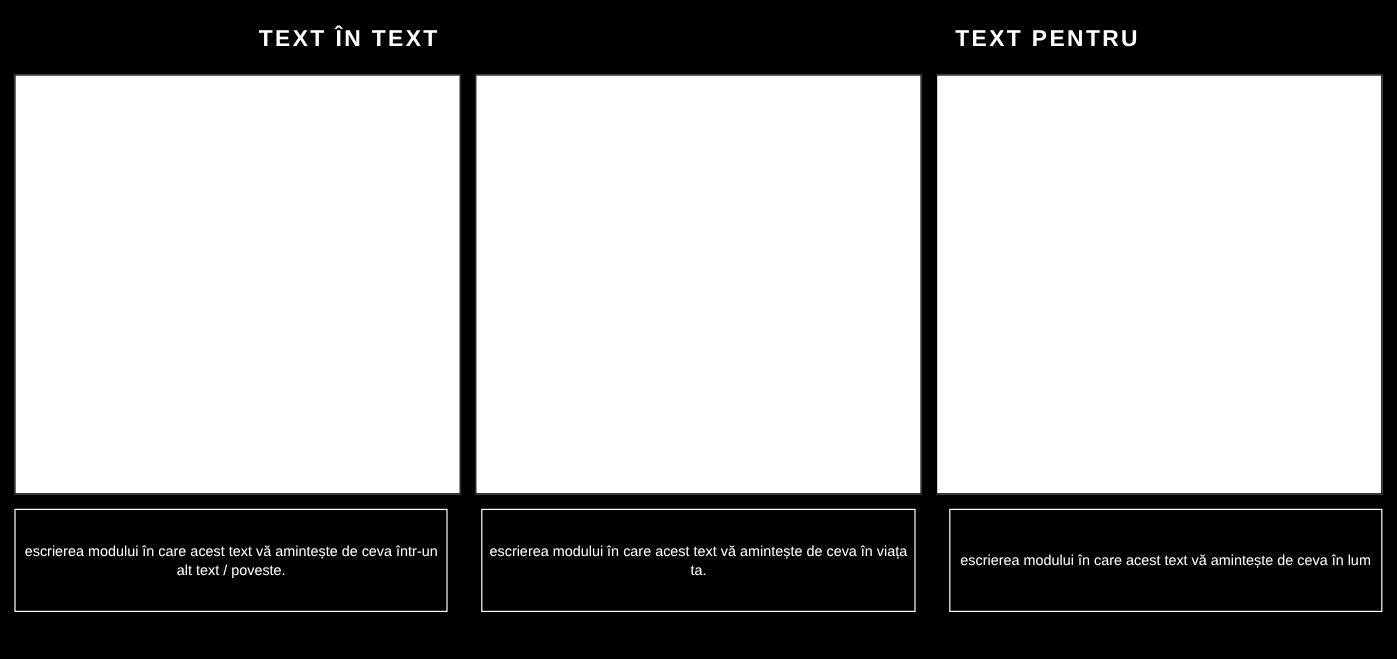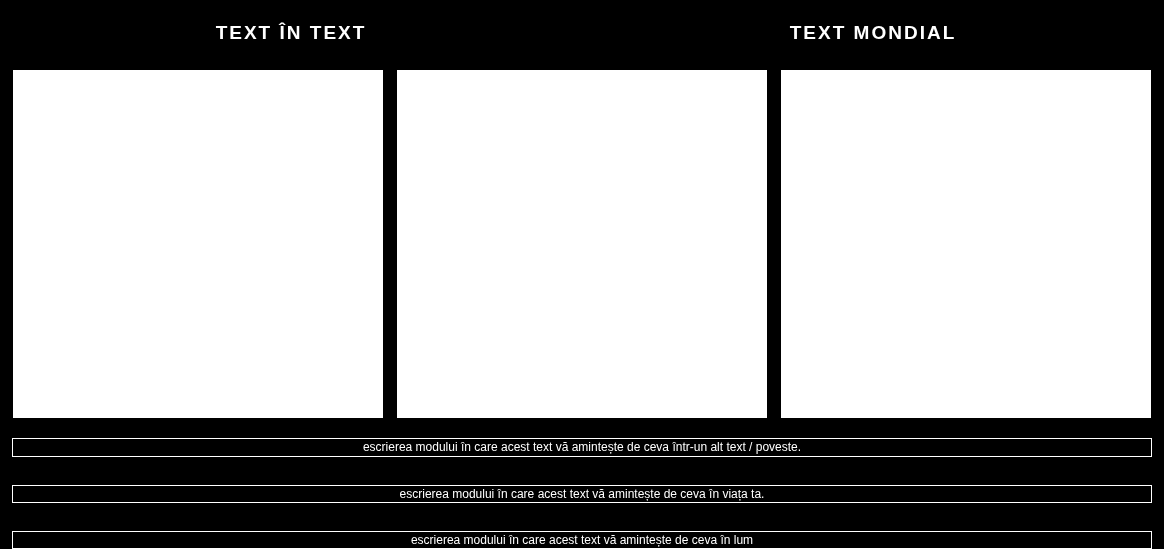--- a/index.html
+++ b/index.html
@@ -1,15 +1,15 @@
 <!DOCTYPE html>
 <html><head>
 <meta charset="utf-8">
 <style>
-  * { box-sizing: border-box; margin: 0; padding: 0; justify-content: space-between; }
+  * { box-sizing: border-box; margin: 0; padding: 0; }
   body {
     background: #000;
     width: 1164px;
     height: 549px;
     font-family: Arial, Helvetica, sans-serif;
     overflow: hidden;
   }
   .container {
     display: flex;
     flex-direction: column;
@@ -37,21 +37,20 @@
   .card {
     flex: 1;
     background: #fff;
     height: 350px;
     border: 1px solid #000;
   }
   .desc-row {
     display: flex;
     gap: 28px;
     padding: 12px 12px 0 12px;
-    flex-direction: column;
   }
   .desc-cell {
     flex: 1;
     background: #000;
     border: 1px solid #fff;
     height: 86px;
     display: flex;
     align-items: center;
     justify-content: center;
     text-align: center;
@@ -65,21 +64,21 @@
     display: block;
     width: 100%;
   }
 </style>
 </head>
 <body>
 
 <div class="container">
   <div class="header-row">
     <div class="header-cell">TEXT ÎN TEXT</div>
-    <div class="header-cell">TEXT MONDIAL</div>
+    <div class="header-cell">TEXT PENTRU</div>
   </div>
   <div class="card-row">
     <div class="card"></div>
     <div class="card"></div>
     <div class="card"></div>
   </div>
   <div class="desc-row">
     <div class="desc-cell">
       <span>escrierea modului în care acest text vă amintește de ceva într-un alt text / poveste.</span>
     </div>

